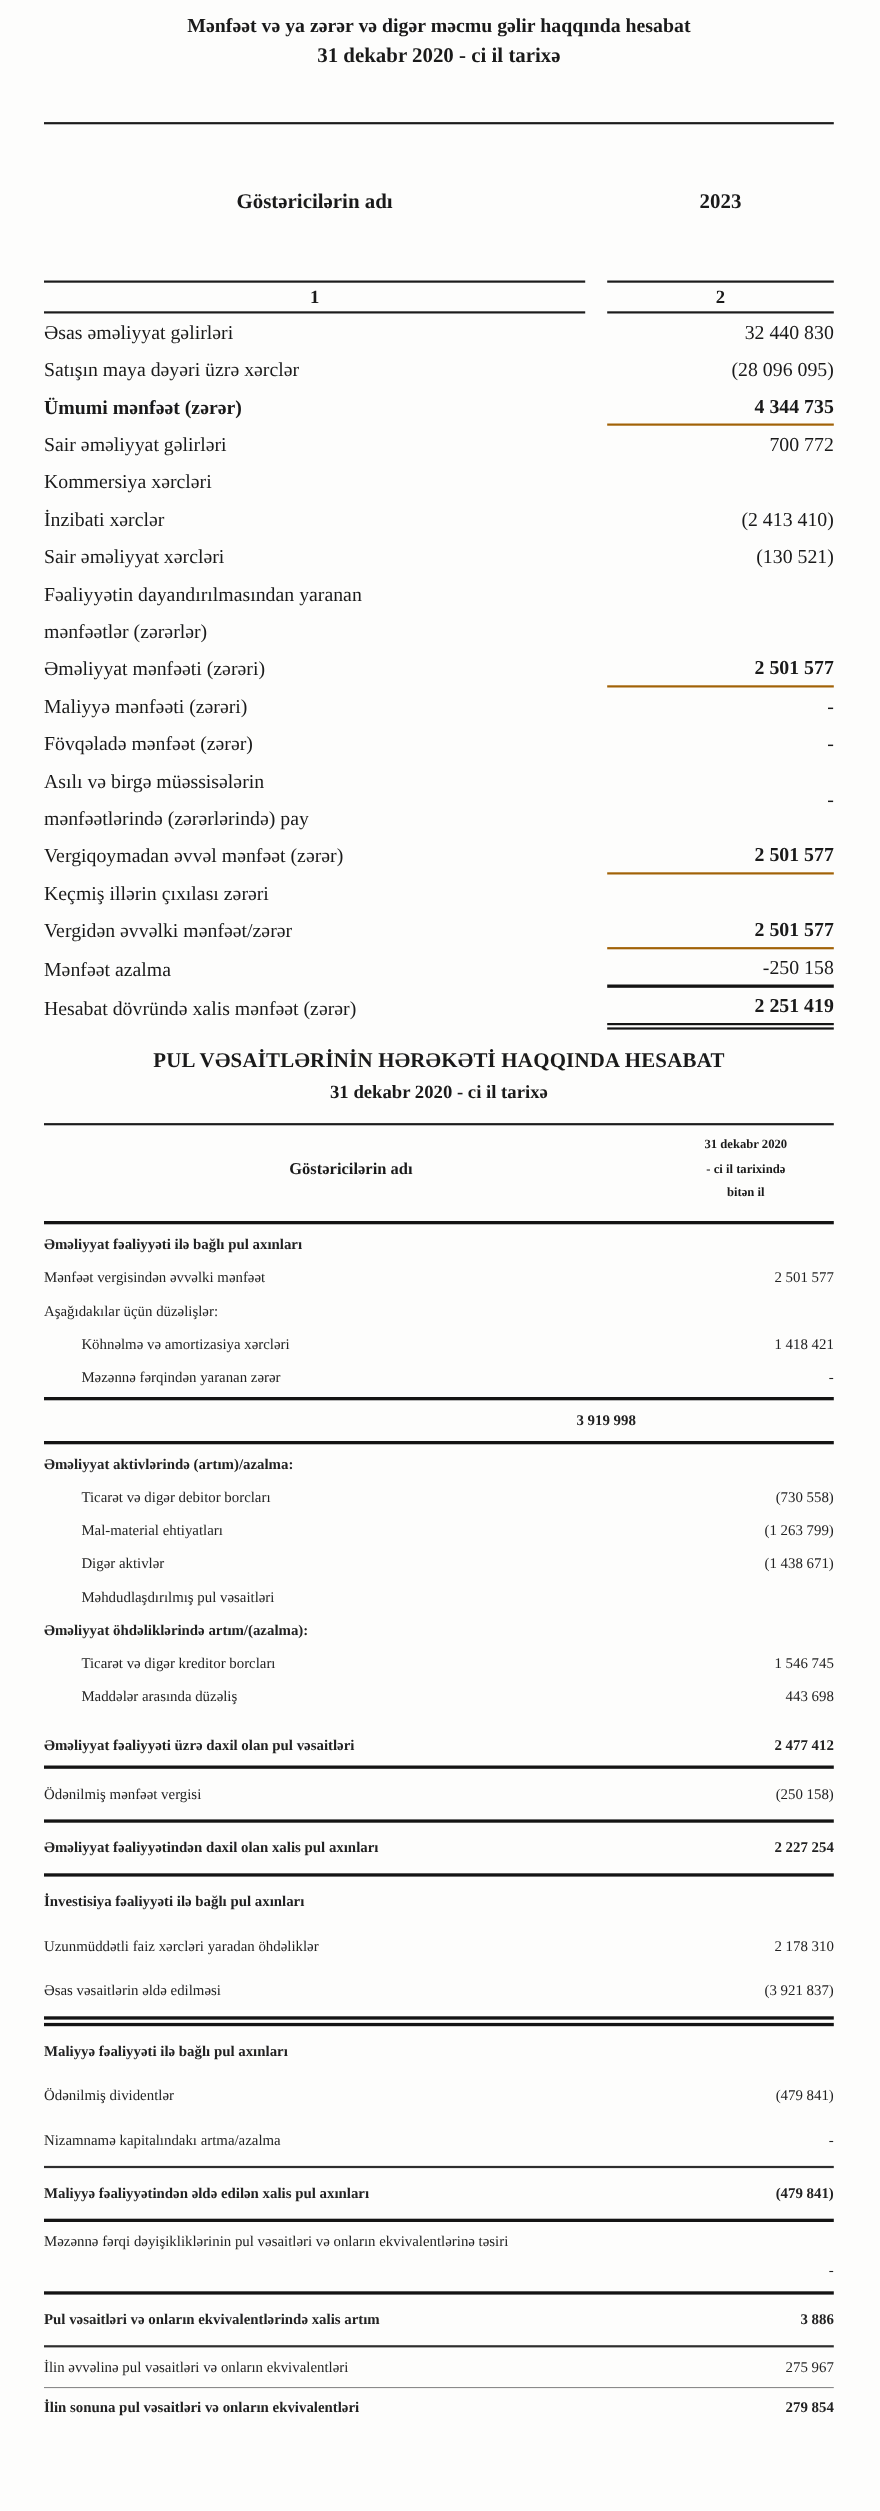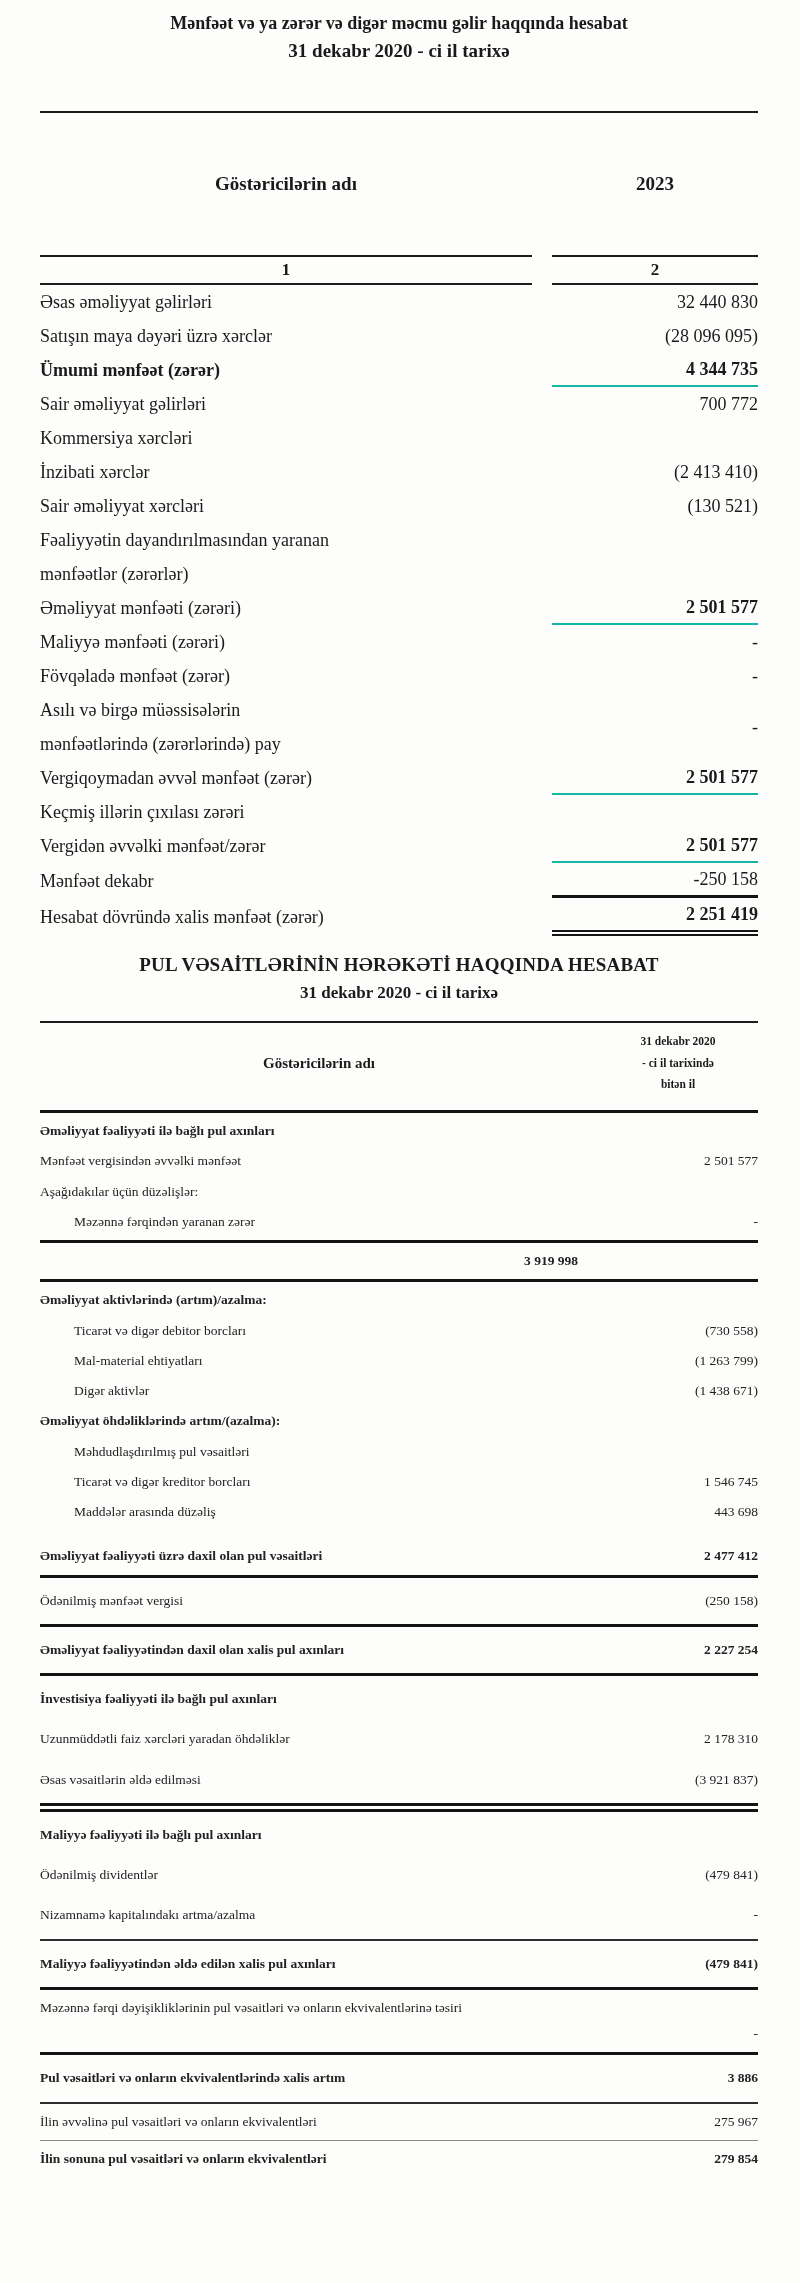--- a/index.html
+++ b/index.html
@@ -27,21 +27,21 @@
                height:142px; align-items:center; }
   .t1-header .h1, .t1-header .h2 { text-align:center; font-weight:bold; font-size:19px; }
   .t1-band { display:grid; grid-template-columns:492px 206px; column-gap:20px; }
   .t1-band .cell { border-top:2.5px solid #1c1c1c; border-bottom:2.5px solid #1c1c1c;
                    text-align:center; font-weight:bold; font-size:17px; padding:3px 0; }
   .t1 .trow { display:grid; grid-template-columns:492px 206px; column-gap:20px;
               align-items:center; font-size:18px; }
   .t1 .lab  { white-space:pre-line; line-height:34px; }
   .t1 .lab.wrap2 { line-height:1.9; }
   .t1 .val  { text-align:right; line-height:32px; align-self:center; }
-  .t1 .u1   { border-bottom:2px solid #14b8a6; }
+  .t1 .u1   { border-bottom:2px solid #a16207; }
   .t1 .u2   { border-bottom:3px solid #141414; }
   .t1 .u3   { border-bottom:6px double #141414; }
   .bold { font-weight:bold; }
   
   .t2-header { display:grid; grid-template-columns:1fr 160px; align-items:center;
                padding:8px 0 12px 0; }
   .t2-header .h1 { text-align:center; font-weight:bold; font-size:15px; }
   .t2-header .h2 { font-weight:bold; font-size:11.5px; text-align:center; line-height:1.85; }
   .t2 { font-size:13.5px; color:#222; }
   .t2 .trow { display:grid; grid-template-columns:1fr 170px; column-gap:10px;
@@ -132,21 +132,21 @@
       </div>
       <div class="trow">
         <div class="lab">Keçmiş illərin çıxılası zərəri</div>
         <div class="val"></div>
       </div>
       <div class="trow">
         <div class="lab">Vergidən əvvəlki mənfəət/zərər</div>
         <div class="val bold u1">2 501 577</div>
       </div>
       <div class="trow">
-        <div class="lab">Mənfəət dekabr</div>
+        <div class="lab">Mənfəət azalma</div>
         <div class="val u2">-250 158</div>
       </div>
       <div class="trow">
         <div class="lab">Hesabat dövründə xalis mənfəət (zərər)</div>
         <div class="val bold u3">2 251 419</div>
       </div>
     </div>
 
   <div class="doc-title cf-title">
     <div class="line1">PUL VƏSAİTLƏRİNİN HƏRƏKƏTİ HAQQINDA HESABAT</div>
@@ -172,20 +172,24 @@
       </div>
       <div class="trow">
         <div class="lab">Mənfəət vergisindən əvvəlki mənfəət</div>
         <div class="val">2 501 577</div>
       </div>
       <div class="trow">
         <div class="lab">Aşağıdakılar üçün düzəlişlər:</div>
         <div class="val"></div>
       </div>
       <div class="trow indent">
+        <div class="lab">Köhnəlmə və amortizasiya xərcləri</div>
+        <div class="val">1 418 421</div>
+      </div>
+      <div class="trow indent">
         <div class="lab">Məzənnə fərqindən yaranan zərər</div>
         <div class="val">-</div>
       </div>
       <div class="rule"></div>
       <div class="trow bold vend">
         <div class="val">3 919 998</div>
       </div>
       <div class="rule"></div>
       <div class="trow bold">
         <div class="lab">Əməliyyat aktivlərində (artım)/azalma:</div>
@@ -196,26 +200,26 @@
         <div class="val">(730 558)</div>
       </div>
       <div class="trow indent">
         <div class="lab">Mal-material ehtiyatları</div>
         <div class="val">(1 263 799)</div>
       </div>
       <div class="trow indent">
         <div class="lab">Digər aktivlər</div>
         <div class="val">(1 438 671)</div>
       </div>
+      <div class="trow indent">
+        <div class="lab">Məhdudlaşdırılmış pul vəsaitləri</div>
+        <div class="val"></div>
+      </div>
       <div class="trow bold">
         <div class="lab">Əməliyyat öhdəliklərində artım/(azalma):</div>
-        <div class="val"></div>
-      </div>
-      <div class="trow indent">
-        <div class="lab">Məhdudlaşdırılmış pul vəsaitləri</div>
         <div class="val"></div>
       </div>
       <div class="trow indent">
         <div class="lab">Ticarət və digər kreditor borcları</div>
         <div class="val">1 546 745</div>
       </div>
       <div class="trow indent">
         <div class="lab">Maddələr arasında düzəliş</div>
         <div class="val">443 698</div>
       </div>

